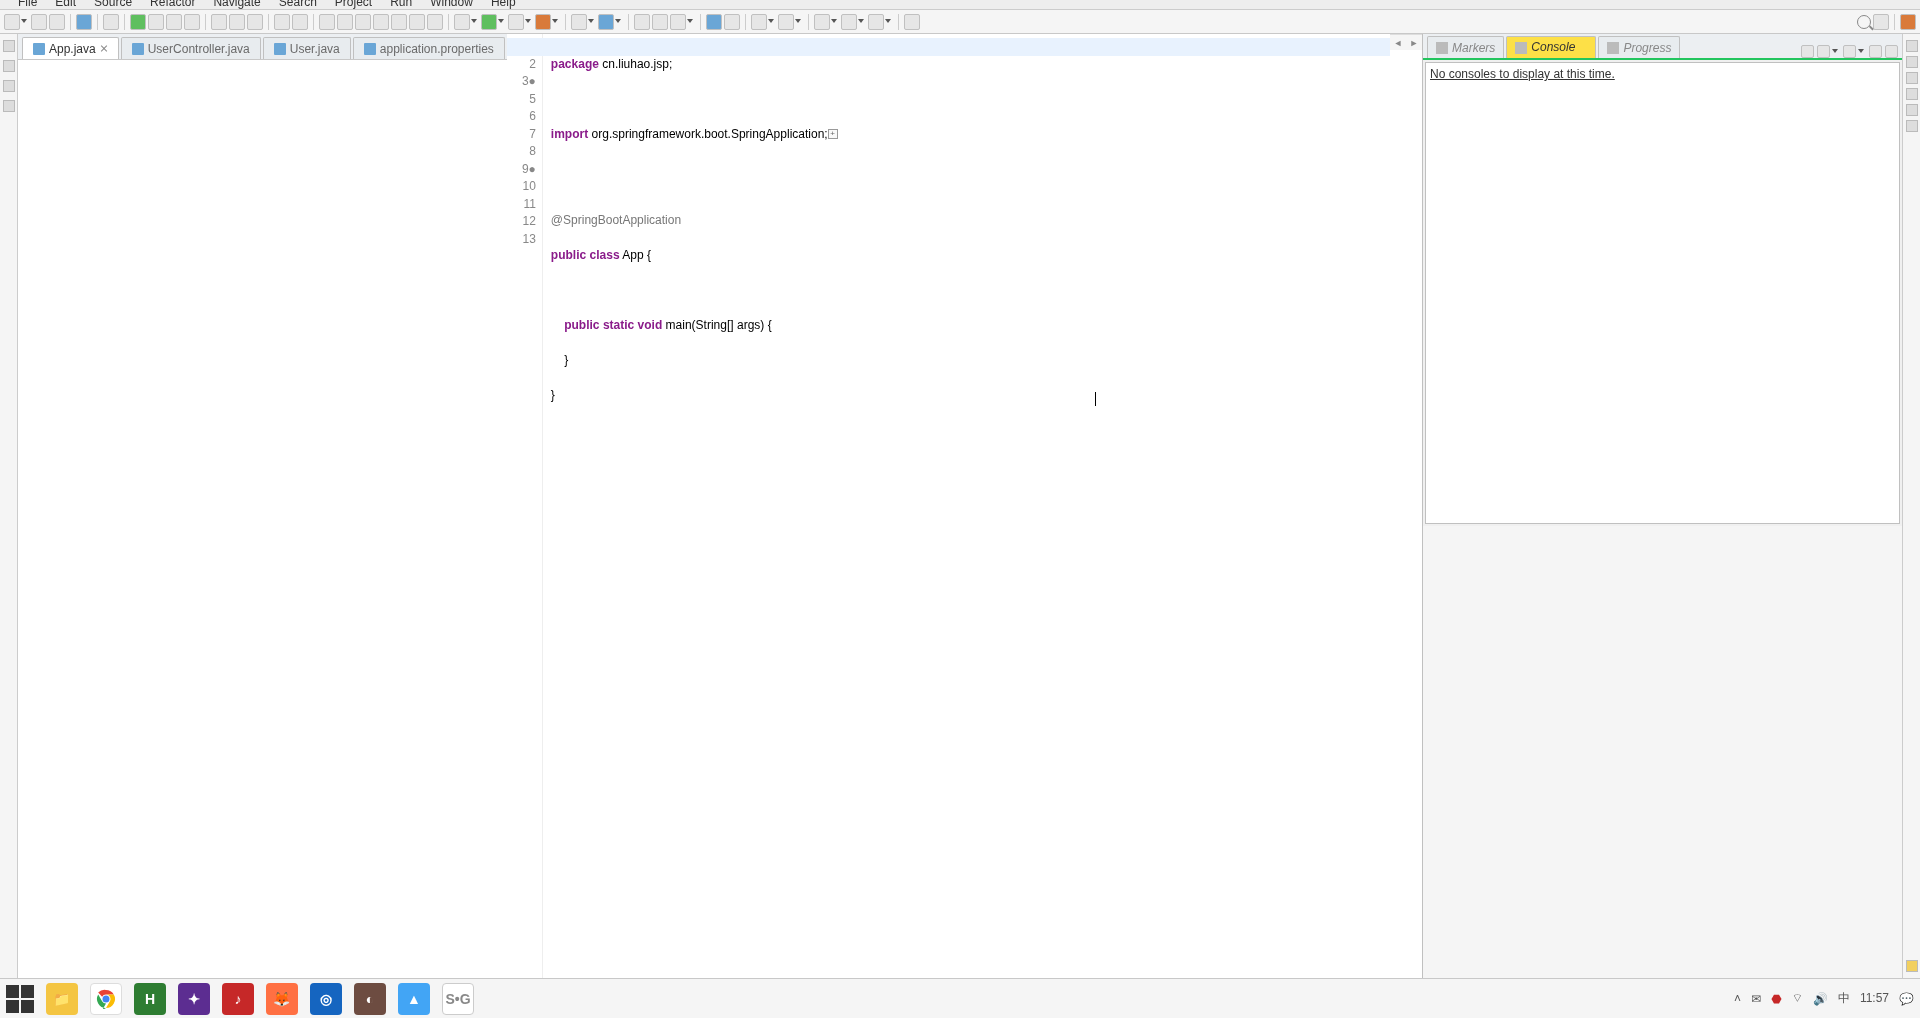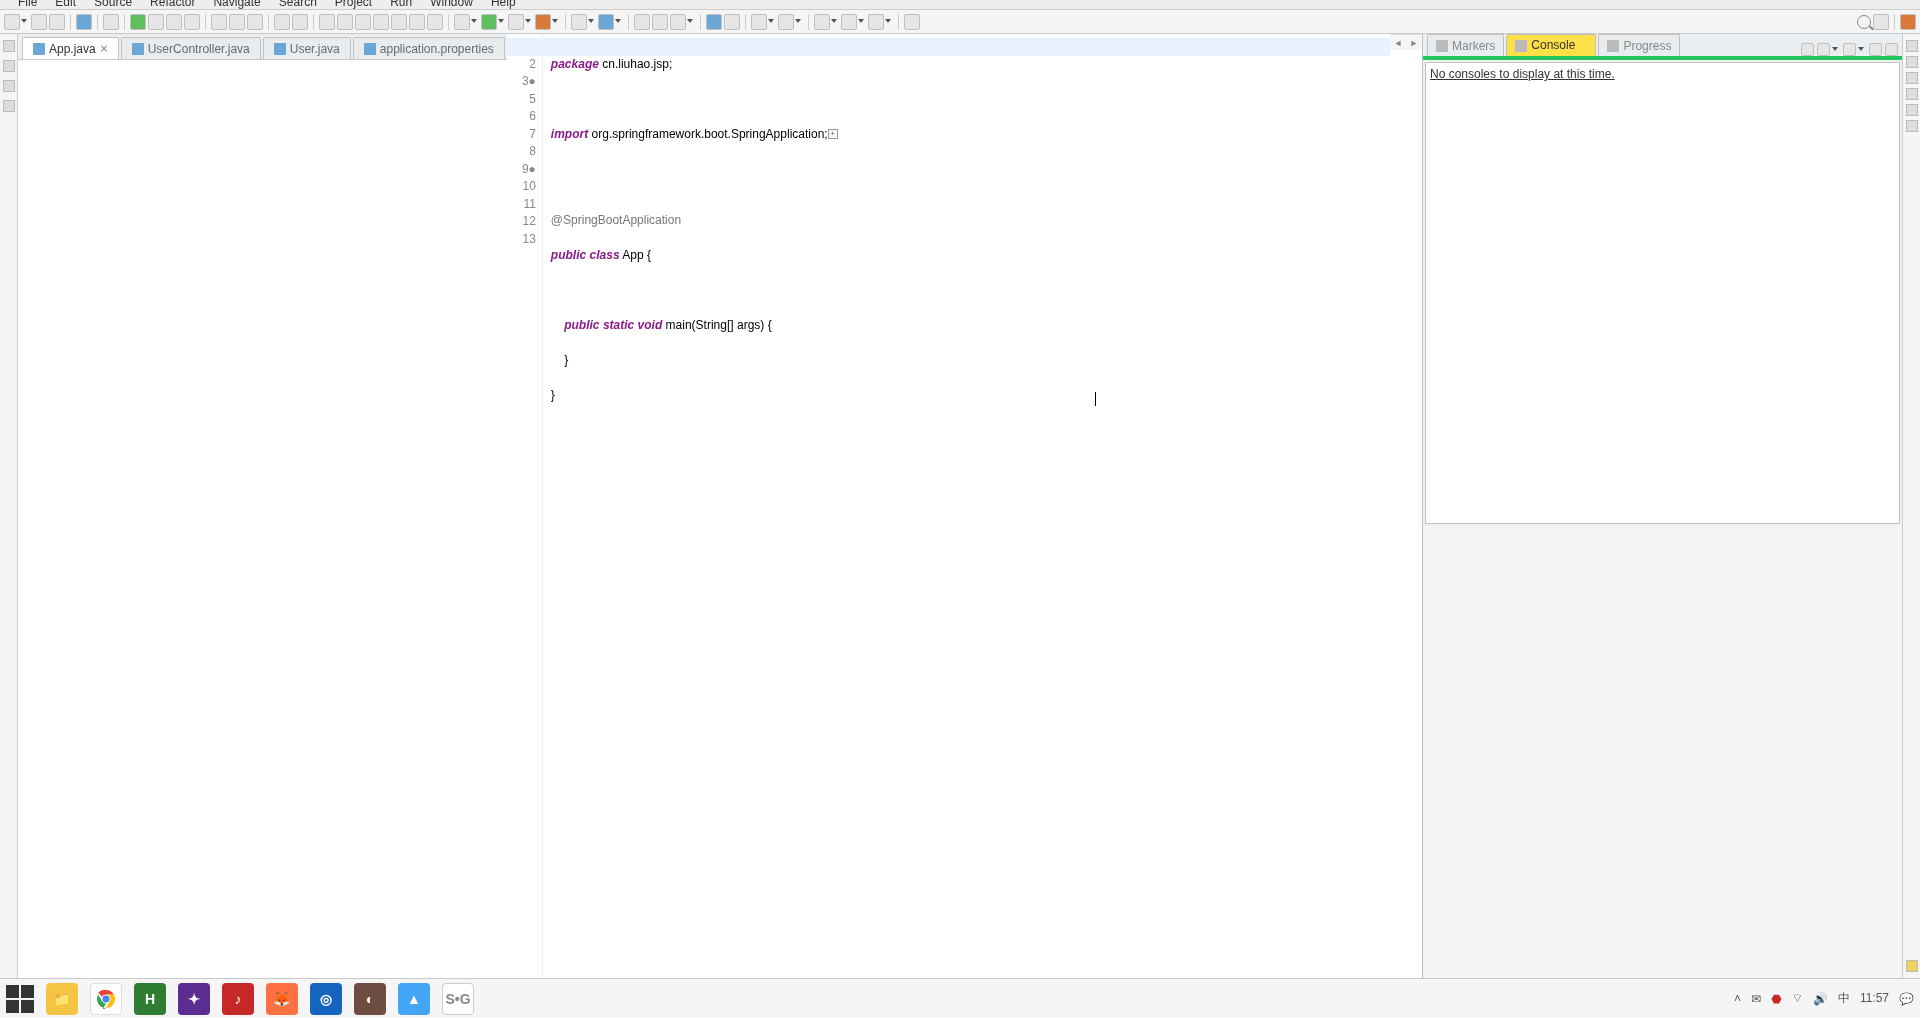--- a/index.html
+++ b/index.html
@@ -36,31 +36,31 @@
 .tab .close{width:8px;height:8px;position:relative;}
 .tab .close::before,.tab .close::after{content:"";position:absolute;left:0;top:3px;width:8px;height:1px;background:#888;}
 .tab .close::before{transform:rotate(45deg);} .tab .close::after{transform:rotate(-45deg);}
 
 .code-wrap{flex:1;display:flex;min-height:0;overflow:hidden;position:relative;}
 .line-nums{width:36px;text-align:right;padding:4px 6px 4px 0;color:#888;font-family:Consolas,monospace;font-size:13px;line-height:17.5px;user-select:none;border-right:1px solid #eee;}
 .line-nums div{height:17.5px;}
 .code{flex:1;padding:4px 8px;font-family:Consolas,monospace;font-size:13px;line-height:17.5px;color:#000;white-space:pre;position:relative;}
 .hl-line{position:absolute;left:0;right:0;top:4px;height:17.5px;background:#e8f2fe;z-index:0;}
 .code .ln{position:relative;z-index:1;height:17.5px;}
-.kw{color:#8a1b8a;font-weight:bold;font-style:italic;}
+.kw{color:#8a1b8a;font-weight:bold;}
 .ann{color:#777;margin-top:16px;}
 .it{font-style:italic;}
 .fold-glyph{display:inline-block;width:10px;height:10px;border:1px solid #999;font-size:8px;line-height:8px;text-align:center;vertical-align:middle;color:#666;background:#f8f8f8;}
 
 .hscroll{height:16px;border-top:1px solid #ddd;background:#f5f5f5;display:flex;align-items:center;}
 .hscroll .arrow{width:16px;text-align:center;color:#888;font-size:9px;}
 .hscroll .track{flex:1;}
 
 .right-panel{width:480px;display:flex;flex-direction:column;border-left:1px solid #c0c0c0;}
-.panel-tabs{height:26px;background:#eceff2;border-bottom:4px solid #22c55e;display:flex;align-items:flex-end;padding-left:4px;}
+.panel-tabs{height:26px;background:#eceff2;border-bottom:2px solid #22c55e;display:flex;align-items:flex-end;padding-left:4px;font-style:italic;}
 .ptab{display:flex;align-items:center;gap:4px;padding:4px 8px;border:1px solid #c0c0c0;border-bottom:none;margin-right:2px;background:#e8ecef;color:#888;height:22px;border-radius:2px 2px 0 0;}
 .ptab.active{background:#fde047;color:#333;align-items:flex-end;}
 .ptab .picon{width:12px;height:12px;background:#bbb;}
 .panel-tabs .pspacer{flex:1;}
 .panel-tools{display:flex;align-items:center;gap:3px;padding-right:4px;}
 .panel-tools .tb-btn{width:13px;height:13px;}
 
 .console-body{flex:1;background:#fff;border:1px solid #c0c0c0;margin:2px;padding:4px;color:#333;text-decoration:underline;}
 .console-lower{flex:1;background:#f5f5f5;}
 

